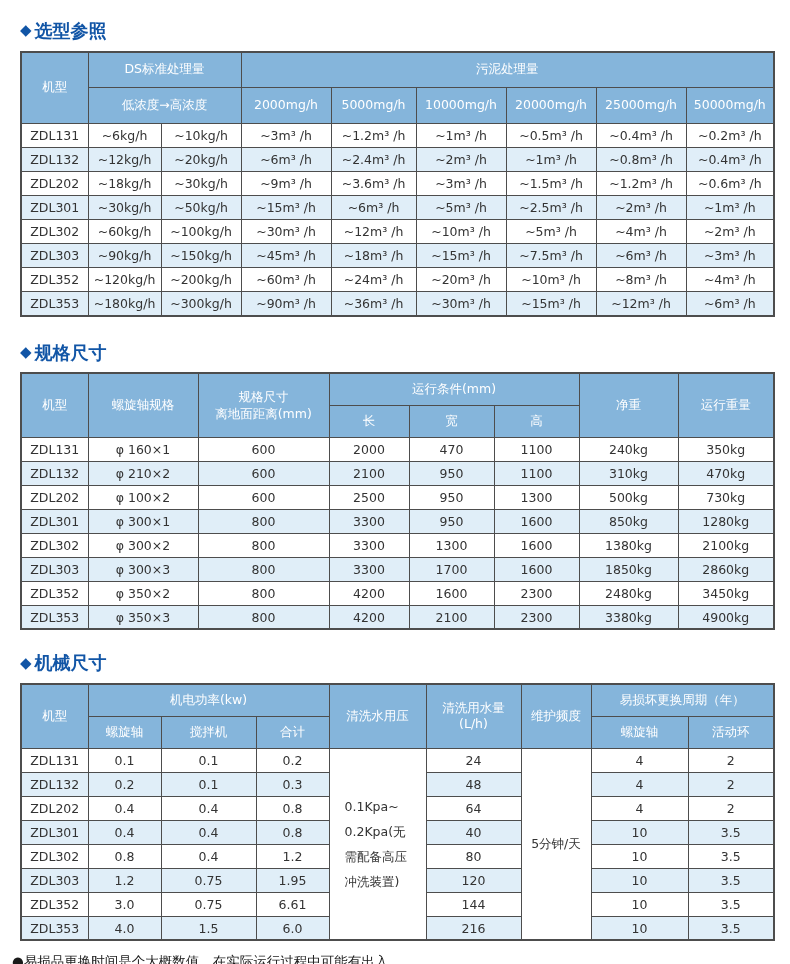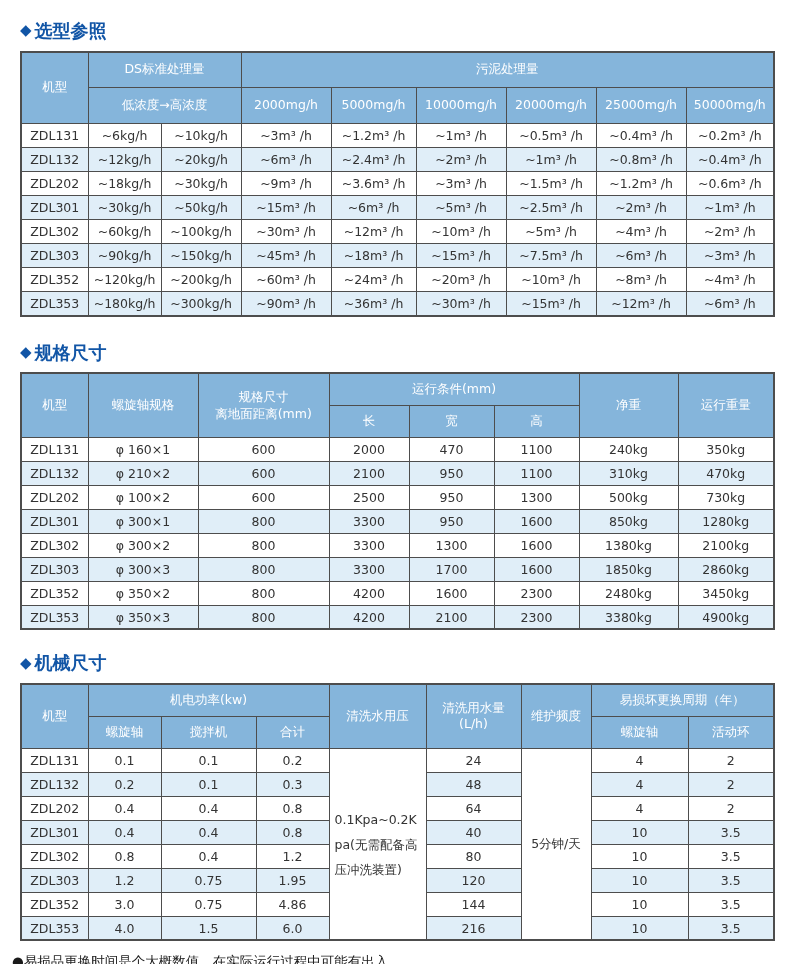--- a/index.html
+++ b/index.html
@@ -32,21 +32,21 @@
   .t td.merged-cell, .t tbody tr:nth-child(even) td.merged-cell { background: #fff; }
 
   .t1 thead tr { height: 36px; }
   .t2 thead tr, .t3 thead tr { height: 23px; }
   .t3 thead tr { height: 24px; }
 
   .sep-b { border-bottom: 3px solid #fff; }
 
   .t3 td.cell-wrap {
     text-align: left; word-break: break-all;
-    padding: 0 5px; line-height: 25px;
+    padding: 0 15px; line-height: 25px;
   }
 
   .footnote {
     margin: 12px 0 0 -8px;
     font-size: 13.5px; color: #1a1a1a; line-height: 1.3;
   }
 </style>
 </head>
 <body>
 
@@ -384,21 +384,21 @@
             <td>0.75</td>
             <td>1.95</td>
             <td>120</td>
             <td>10</td>
             <td>3.5</td>
           </tr>
           <tr>
             <td>ZDL352</td>
             <td>3.0</td>
             <td>0.75</td>
-            <td>4.86</td>
+            <td>6.61</td>
             <td>144</td>
             <td>10</td>
             <td>3.5</td>
           </tr>
           <tr>
             <td>ZDL353</td>
             <td>4.0</td>
             <td>1.5</td>
             <td>6.0</td>
             <td>216</td>

